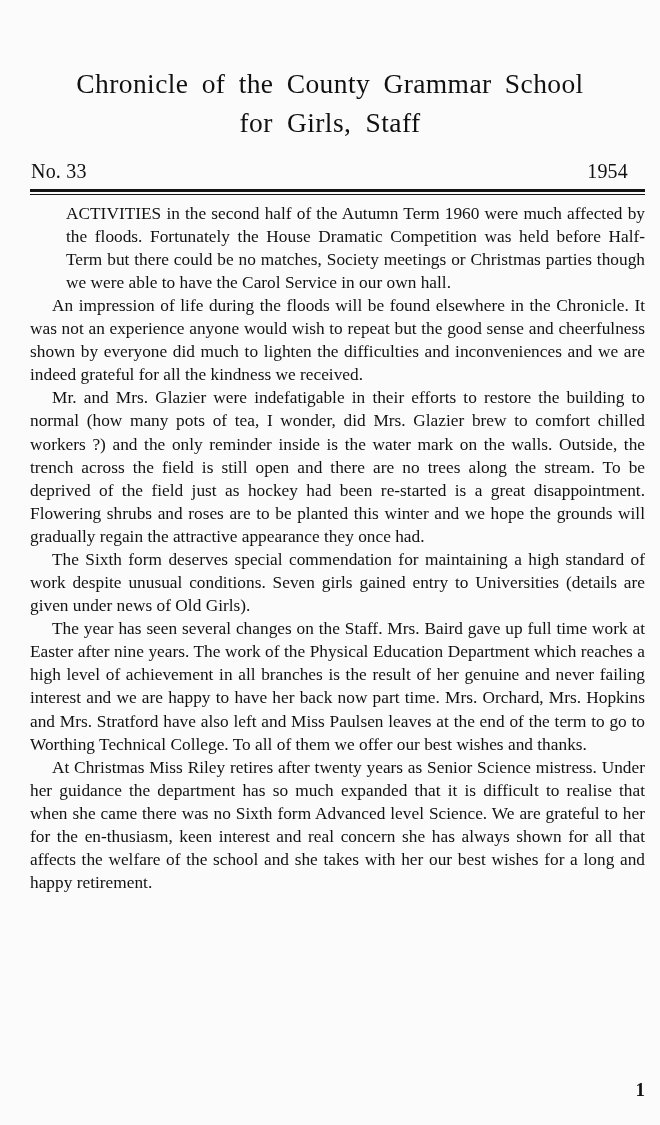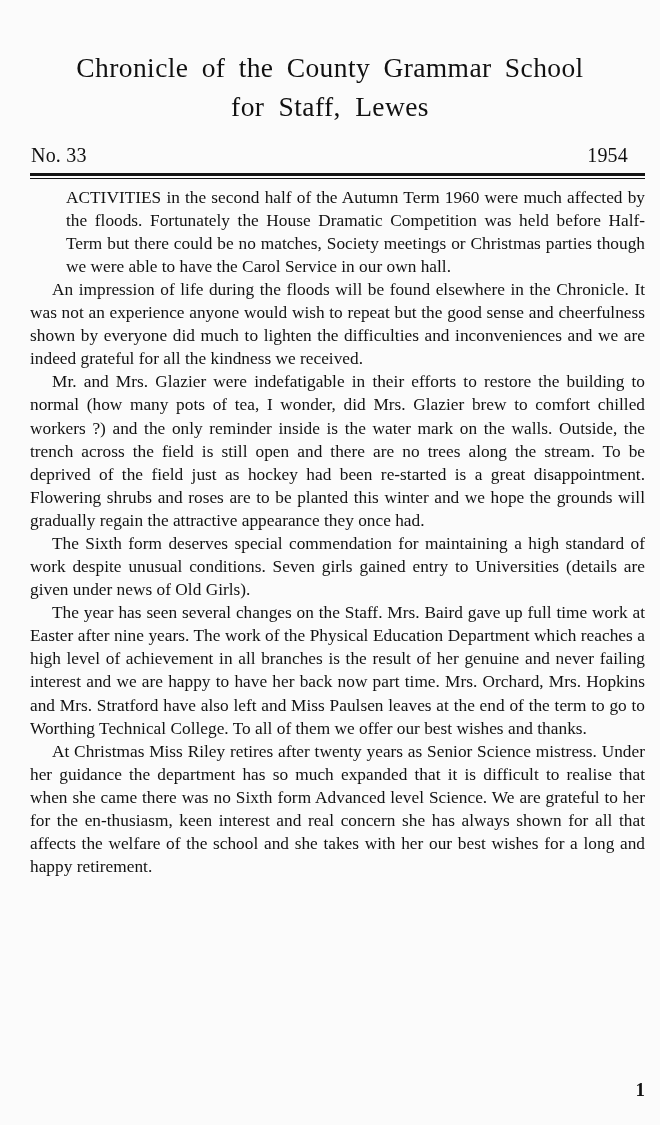--- a/index.html
+++ b/index.html
@@ -16,21 +16,21 @@
     position: relative;
     width: 660px;
     height: 1125px;
     background: #fbfbfb;
     overflow: hidden;
     box-sizing: border-box;
   }
   .content {
     position: absolute;
     left: 30px;
-    top: 0;
+    top: 16px;
     width: 600px;
   }
 
   
   .masthead {
     padding-top: 48px;
   }
   .title-line {
     text-align: center;
     font-size: 27.5px;
@@ -109,21 +109,21 @@
   }
 </style>
 </head>
 <body>
 
 <div class="page">
   <div class="content">
 
     <div class="masthead">
       <div class="title-line line1">Chronicle of the County Grammar School</div>
-      <div class="title-line line2">for Staff, Lewes</div>
+      <div class="title-line line2">for Girls, Staff</div>
     </div>
 
     <div class="issue-bar">
       <span class="issue-no">No. 33</span>
       <span class="issue-year">1954</span>
     </div>
 
     <div class="double-rule">
       <div class="rule-thick"></div>
       <div class="rule-gap"></div>

